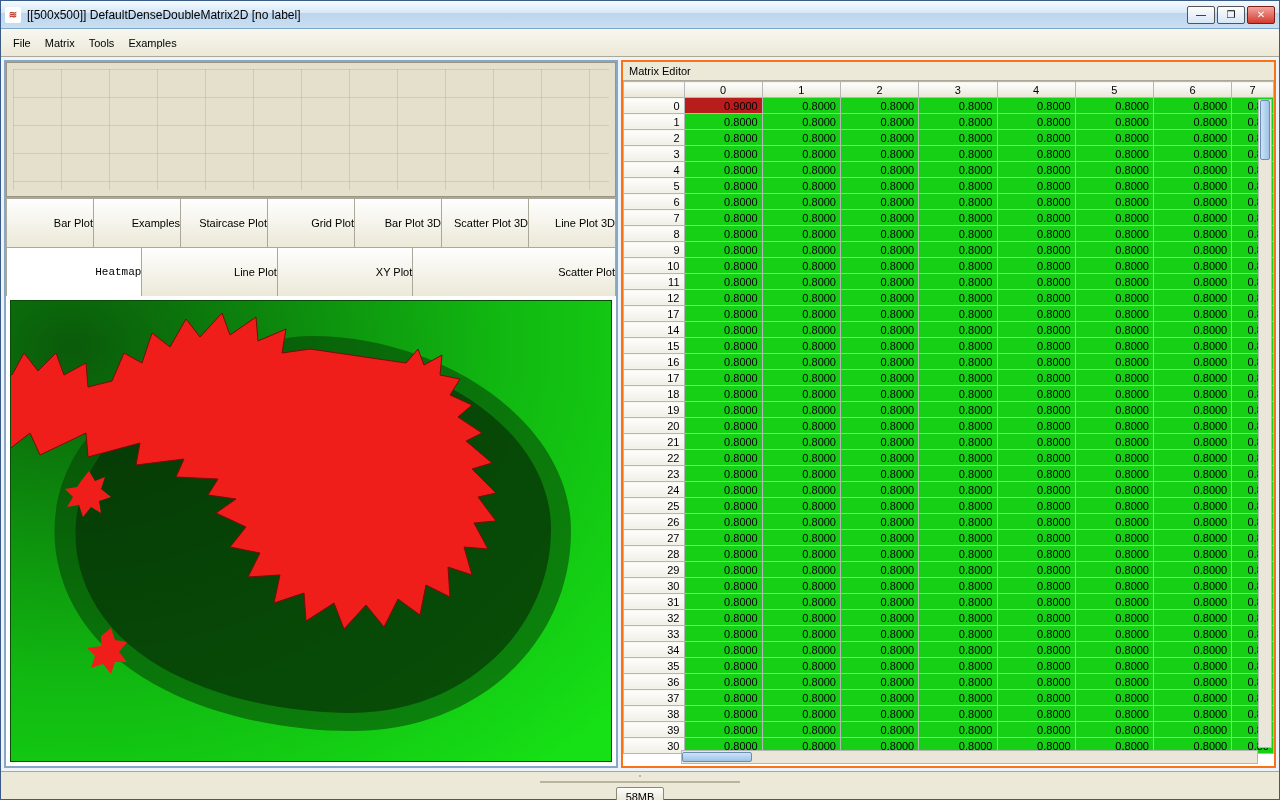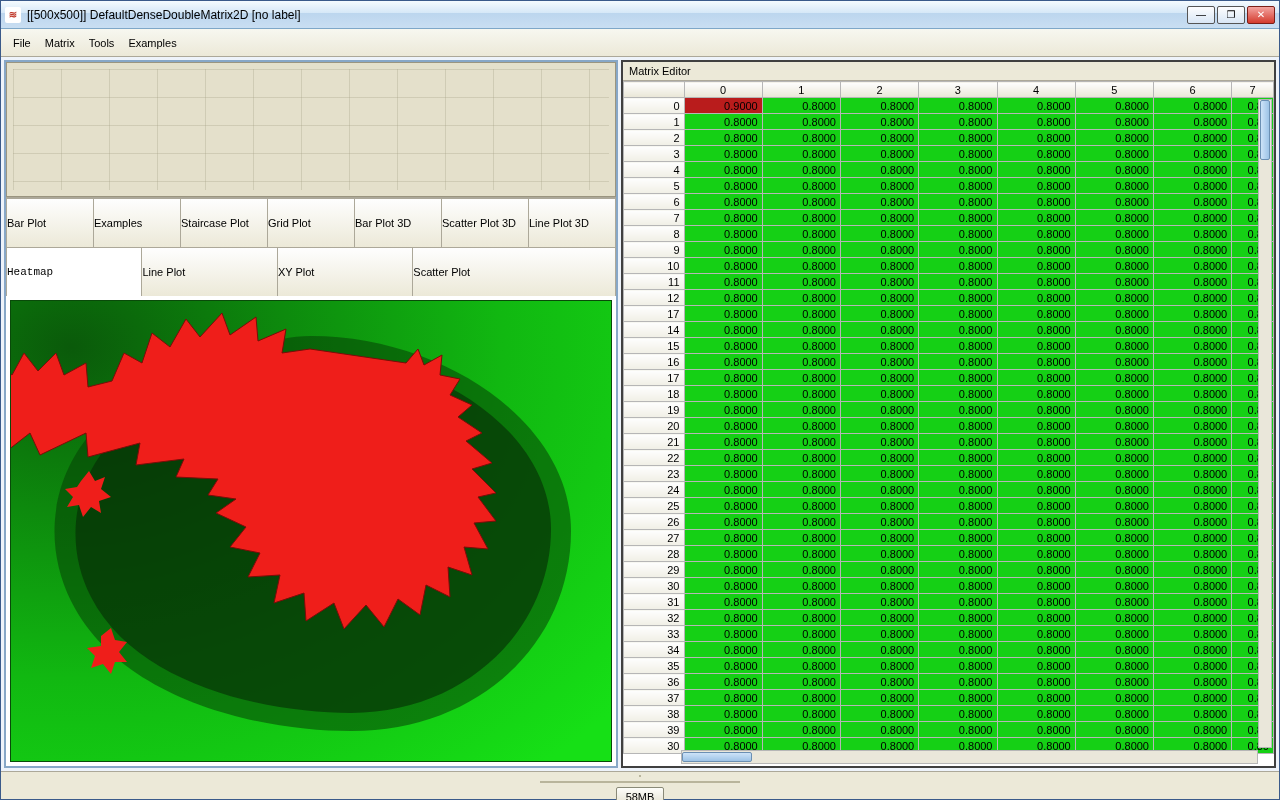--- a/index.html
+++ b/index.html
@@ -21,27 +21,27 @@
   .left-pane { flex:1; display:flex; flex-direction:column; border:2px solid #87a7c7; background:#fff; }
   .chart-placeholder { height:196px; background:#e4e0cb; border:1px solid #9a9580; position:relative; }
   .chart-grid { position:absolute; inset:6px; background-image:
     linear-gradient(to right, rgba(170,165,140,0.35) 1px, transparent 1px),
     linear-gradient(to bottom, rgba(170,165,140,0.35) 1px, transparent 1px);
     background-size: 48px 28px;
   }
   .tabs-block { background:#ece9d8; border-top:1px solid #aca899; }
   .tabs-row { display:flex; }
   .tab { flex:1; border:1px solid #aca899; border-bottom:none; background:linear-gradient(to bottom,#fefefe,#ece9d8);
-    text-align:left; padding:18px 0; font-size:11px; cursor:default; }
+    text-align:right; padding:18px 0; font-size:11px; cursor:default; }
   .tab + .tab { border-left:none; }
   .tab.active { background:#fff; font-weight:normal; position:relative;font-family:Liberation Mono, monospace; }
   .heatmap { flex:1; background:#fff; padding:4px; position:relative; }
   .hm-svg { width:100%; height:100%; display:block; border:1px solid #094a09; }
 
-  .right-pane { width:655px; display:flex; flex-direction:column; border:2px solid #404040; background:#fff; }
+  .right-pane { width:655px; display:flex; flex-direction:column; border:2px solid #f97316; background:#fff; }
   .editor-title { padding:3px 6px; background:#ece9d8; border-bottom:1px solid #aca899; font-size:11px; }
   .grid-wrap { flex:1; overflow:hidden; position:relative; background:#fff; }
   table.grid { border-collapse:collapse; width:100%; }
   table.grid th, table.grid td { border:1px solid #b6b6b6; height:16px; padding:0 4px; text-align:right; font-size:11px; white-space:nowrap;}
   table.grid thead th { background:linear-gradient(to bottom,#fefefe,#e9e6d6); text-align:center; font-weight:normal; position:sticky; top:0;}
   table.grid td.rowhdr { background:linear-gradient(to bottom,#fefefe,#f0efe5); text-align:right; width:58px; }
   table.grid td.cell { background:#15d015; color:#000; width:75px; }
   table.grid td.cell.first { background:#b91c1c;text-align:right; }
   table.grid td.cell.last { width:40px; }
   .vscroll { position:absolute; right:2px; top:18px; bottom:18px; width:14px; background:#eae7da; border:1px solid #b6b6b6; }

